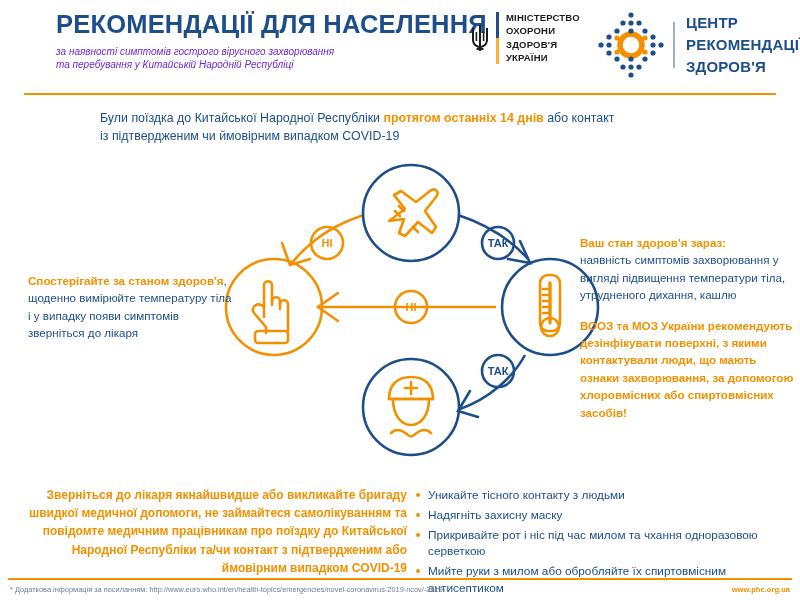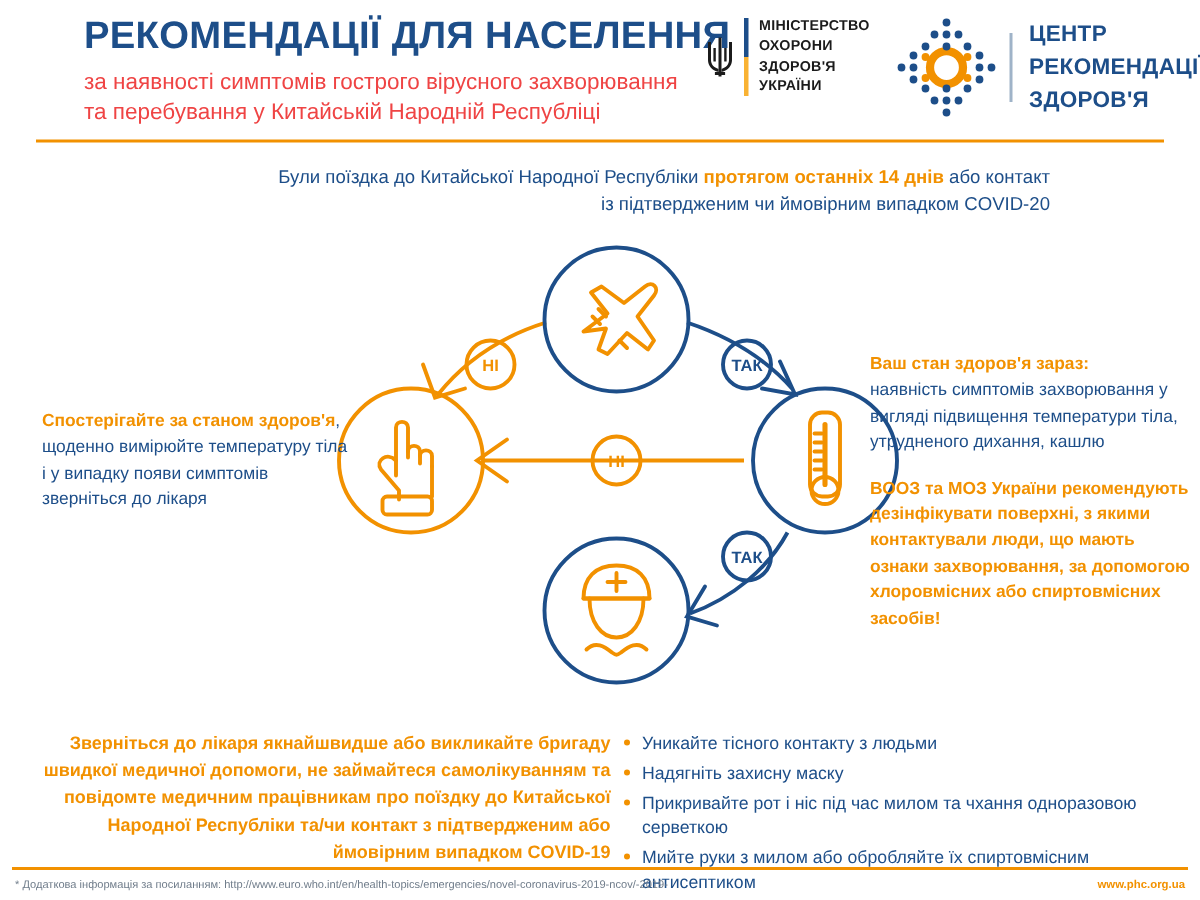--- a/index.html
+++ b/index.html
@@ -15,40 +15,40 @@
   .page{position:relative;width:800px;height:600px;}
 
   
   .header{position:absolute;left:0;top:0;width:800px;height:95px;}
   .title-block{position:absolute;left:24px;top:10px;width:440px;margin-left:32px;}
   .main-title{
     font-size:25.5px;font-weight:bold;letter-spacing:.2px;
     color:#1d4e89;line-height:1.1;margin:0 0 7px 0;white-space:nowrap;
   }
   .subtitle{
-    font-size:15px;line-height:1.33;color:#ef4444;font-weight:400;margin:0;
+    font-size:10px;line-height:1.33;color:#6d28d9;font-weight:400;margin:0;font-style:italic;
   }
   .subtitle div{white-space:nowrap;}
 
   .logos{position:absolute;left:470px;top:9px;width:320px;height:72px;}
   .moz-logo{position:absolute;left:0;top:2px;display:flex;align-items:center;}
   .trident{width:20px;height:28px;margin-right:6px;}
   .moz-bar{width:3px;height:52px;margin-right:7px;
     background:linear-gradient(to bottom,#1d4e89 0 50%,#f9b233 50% 100%);}
   .moz-text{font-size:9.5px;font-weight:bold;line-height:1.42;color:#1b1b1b;letter-spacing:.2px;}
 
   .cph-logo{position:absolute;left:125px;top:0px;display:flex;align-items:center;}
   .cph-mark{width:72px;height:72px;}
   .cph-bar{width:2px;height:46px;background:#9fb3c8;margin:0 11px 0 6px;}
   .cph-text{font-size:15px;font-weight:bold;line-height:1.45;color:#1d4e89;letter-spacing:.2px;}
 
   .rule{position:absolute;left:24px;top:93px;width:752px;height:2px;background:#f29100;}
 
   
-  .intro{position:absolute;left:100px;top:110px;width:600px;text-align:right;
+  .intro{position:absolute;left:100px;top:110px;width:600px;text-align:left;
     font-size:12.4px;line-height:1.45;color:#1d4e89;}
   .intro b{color:#f29100;font-weight:bold;}
 
   
   .flow{position:absolute;left:220px;top:155px;width:380px;height:340px;}
   .flow svg{position:absolute;left:0;top:0;}
 
   .node-label{font-size:11px;font-weight:bold;}
 
   
@@ -166,21 +166,21 @@
         </div>
       </div>
 
     </div>
   </div>
 
   <div class="rule"></div>
 
   <div class="intro">
     <span>Були поїздка до Китайської Народної Республіки </span><b>протягом останніх 14 днів</b><span> або контакт</span><br>
-    <span>із підтвердженим чи ймовірним випадком COVID-20</span>
+    <span>із підтвердженим чи ймовірним випадком COVID-19</span>
   </div>
 
   <div class="flow">
     <svg width="380" height="340" viewBox="0 0 380 340">
       <defs>
         <style>
           .bl{stroke:#1d4e89;fill:none;stroke-width:2.6;}
           .or{stroke:#f29100;fill:none;stroke-width:2.6;}
         </style>
       </defs>

